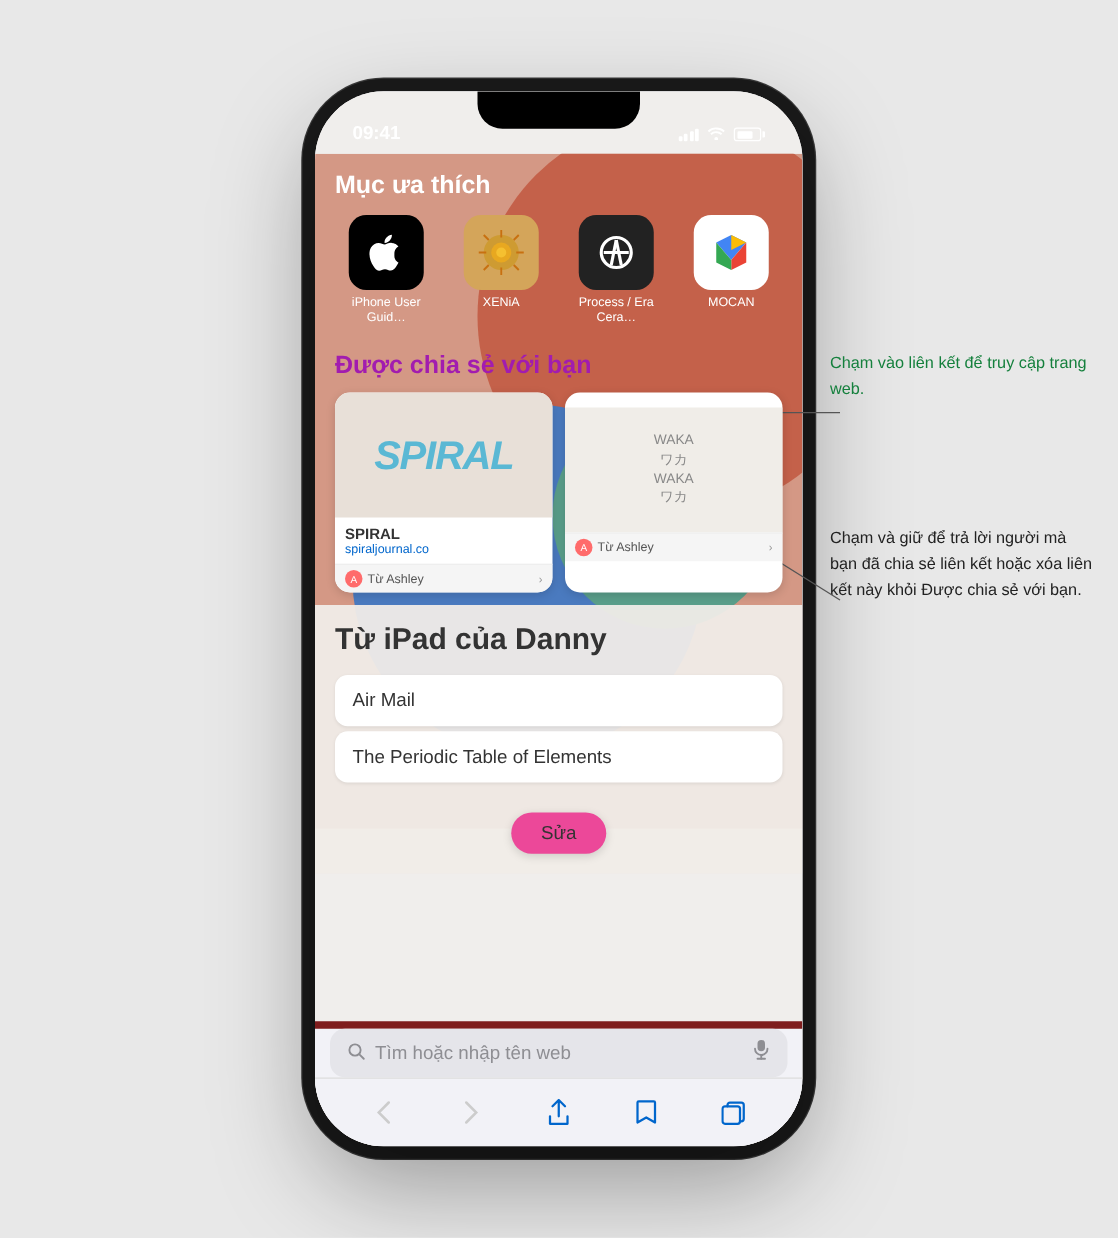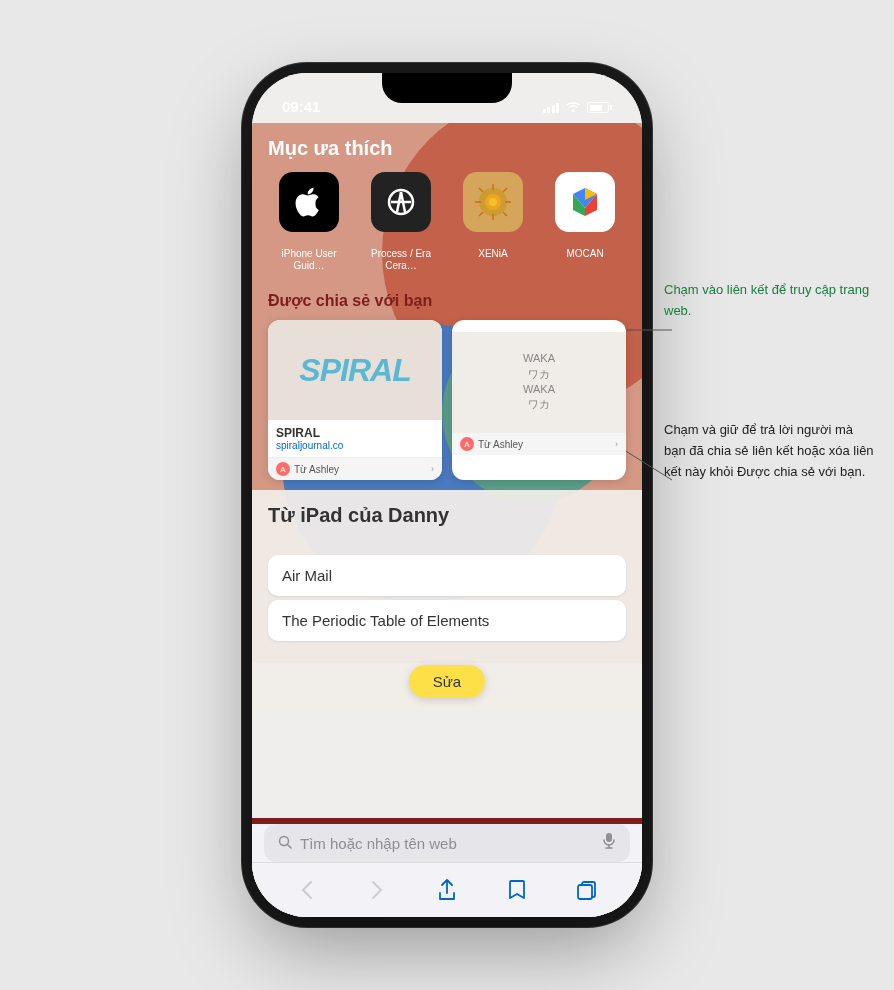--- a/index.html
+++ b/index.html
@@ -139,21 +139,21 @@
     
     .favorites-grid {
       display: grid;
       grid-template-columns: repeat(4, 1fr);
       gap: 10px;
     }
     .fav-item {
       display: flex;
       flex-direction: column;
       align-items: center;
-      gap: 16px;
+      gap: 5px;
     }
     .fav-icon {
       width: 60px;
       height: 60px;
       border-radius: 14px;
       overflow: hidden;
       display: flex;
       align-items: center;
       justify-content: center;
       font-size: 28px;
@@ -174,23 +174,23 @@
       font-size: 10px;
       color: white;
       text-align: center;
       line-height: 1.2;
       max-width: 65px;
       word-break: break-word;
     }
 
     
     .shared-title {
-      font-size: 16px;
+      font-size: 20px;
       font-weight: 700;
-      color: #7f1d1d;
+      color: #a21caf;
       padding: 10px 16px 10px;
       position: relative;
       z-index: 10;
     }
     .shared-cards {
       display: flex;
       gap: 10px;
       padding: 0 16px 10px;
       position: relative;
       z-index: 10;
@@ -272,24 +272,24 @@
 
     
     .danny-section {
       background: rgba(240, 236, 232, 0.95);
       margin-top: 0;
       padding: 14px 16px 10px;
       position: relative;
       z-index: 10;
     }
     .danny-title {
-      font-size: 20px;
+      font-size: 24px;
       font-weight: 700;
       color: #333;
-      margin-bottom: 28px;
+      margin-bottom: 14px;
     }
     .danny-item {
       background: white;
       border-radius: 10px;
       padding: 12px 14px;
       margin-bottom: 4px;
       font-size: 15px;
       color: #333;
       box-shadow: 0 1px 3px rgba(0,0,0,0.08);
     }
@@ -297,21 +297,21 @@
     
     .edit-btn-container {
       display: flex;
       justify-content: center;
       padding: 10px 16px 16px;
       background: rgba(240, 236, 232, 0.95);
       position: relative;
       z-index: 10;
     }
     .edit-btn {
-      background: #fde047;
+      background: #ec4899;
       border: none;
       border-radius: 20px;
       padding: 8px 24px;
       font-size: 15px;
       font-weight: 500;
       color: #333;
       box-shadow: 0 2px 8px rgba(0,0,0,0.15);
       cursor: pointer;
     }
 
@@ -466,52 +466,52 @@
               <div class="fav-icon apple">
                 <svg width="36" height="36" viewBox="0 0 36 36" fill="white">
                   <path d="M24.5 18.8c0-3.7 3-5.5 3.2-5.6-1.7-2.5-4.4-2.9-5.4-2.9-2.3-.2-4.5 1.3-5.6 1.3-1.2 0-2.9-1.3-4.8-1.3-2.5 0-4.8 1.4-6.1 3.7-2.6 4.5-.7 11.2 1.9 14.8 1.2 1.8 2.7 3.8 4.6 3.7 1.8-.1 2.5-1.2 4.7-1.2 2.2 0 2.8 1.2 4.8 1.1 2-.1 3.2-1.8 4.4-3.6.9-1.3 1.5-2.7 1.7-2.8-.1 0-3.4-1.4-3.4-5.2zM21 8.2c1-1.2 1.7-2.9 1.5-4.5-1.5.1-3.2.9-4.3 2.2-1 1.1-1.8 2.8-1.5 4.4 1.6.1 3.3-.9 4.3-2.1z"></path>
                 </svg>
               </div>
               <span class="fav-label">iPhone
 User Guid…</span>
             </div>
 
             <div class="fav-item">
-              <div class="fav-icon process">
-                <svg width="40" height="40" viewBox="0 0 40 40" fill="none" stroke="white" stroke-width="2.5">
-                  <circle cx="20" cy="20" r="12"></circle>
-                  <line x1="10" y1="20" x2="30" y2="20"></line>
-                  <line x1="20" y1="10" x2="16" y2="30"></line>
-                  <line x1="20" y1="10" x2="24" y2="30"></line>
-                </svg>
-              </div>
-              <span class="fav-label">Process /
-Era Cera…</span>
-            </div>
-
-            <div class="fav-item">
               <div class="fav-icon xenia">
                 <svg width="40" height="40" viewBox="0 0 40 40">
                   <circle cx="20" cy="20" r="14" fill="#c8920a" opacity="0.5"></circle>
                   <circle cx="20" cy="20" r="8" fill="#e8a820"></circle>
                   <circle cx="20" cy="20" r="4" fill="#f5c030"></circle>
 
                   <g stroke="#c87010" stroke-width="1.5">
                     <line x1="20" y1="2" x2="20" y2="8"></line>
                     <line x1="20" y1="32" x2="20" y2="38"></line>
                     <line x1="2" y1="20" x2="8" y2="20"></line>
                     <line x1="32" y1="20" x2="38" y2="20"></line>
                     <line x1="6" y1="6" x2="10" y2="10"></line>
                     <line x1="30" y1="30" x2="34" y2="34"></line>
                     <line x1="34" y1="6" x2="30" y2="10"></line>
                     <line x1="10" y1="30" x2="6" y2="34"></line>
                   </g>
                 </svg>
               </div>
               <span class="fav-label">XENiA</span>
+            </div>
+
+            <div class="fav-item">
+              <div class="fav-icon process">
+                <svg width="40" height="40" viewBox="0 0 40 40" fill="none" stroke="white" stroke-width="2.5">
+                  <circle cx="20" cy="20" r="12"></circle>
+                  <line x1="10" y1="20" x2="30" y2="20"></line>
+                  <line x1="20" y1="10" x2="16" y2="30"></line>
+                  <line x1="20" y1="10" x2="24" y2="30"></line>
+                </svg>
+              </div>
+              <span class="fav-label">Process /
+Era Cera…</span>
             </div>
 
             <div class="fav-item">
               <div class="fav-icon mocan">
                 <svg width="44" height="44" viewBox="0 0 44 44">
                   <path d="M10 14 L22 8 L34 14 L22 28 Z" fill="#4285F4"></path>
                   <path d="M22 28 L34 14 L34 30 L22 36 Z" fill="#EA4335"></path>
                   <path d="M22 28 L10 14 L10 30 L22 36 Z" fill="#34A853"></path>
                   <path d="M22 8 L34 14 L22 20 Z" fill="#FBBC05"></path>
                 </svg>

